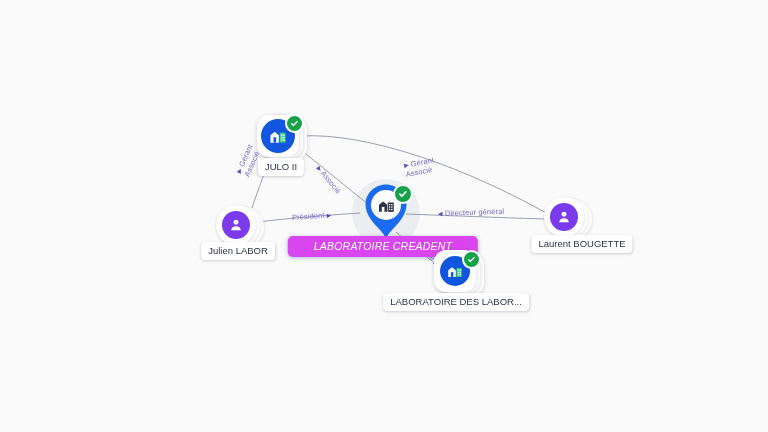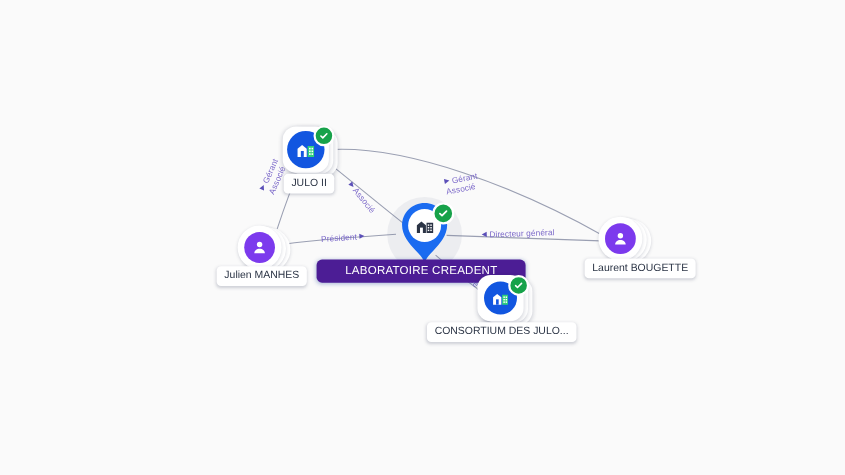--- a/index.html
+++ b/index.html
@@ -166,27 +166,28 @@
     background: #ffffff;
     color: #2b3445;
     font-size: 9.5px;
     line-height: 1;
     padding: 4px 7px;
     border-radius: 4px;
     box-shadow: 0 1px 3px rgba(40,50,80,0.22);
     white-space: nowrap;
   }
   .node-label.focus {
-    background: #4c1d95;
+    background: #d946ef;
     color: #ffffff;
     font-size: 10.5px;
     padding: 5px 26px;
     border-radius: 5px;
     box-shadow: 0 1px 4px rgba(20,60,150,0.35);
     letter-spacing: 0.2px;
+    font-style: italic;
   }
 
   
   .edge-label {
     position: absolute;
     color: #7b68c9;
     font-size: 7.5px;
     line-height: 1.05;
     white-space: nowrap;
     transform-origin: 0 50%;
@@ -287,21 +288,21 @@
       <div class="card c3"></div>
       <div class="card c2"></div>
       <div class="card c1"></div>
       <div class="person-avatar">
         <svg width="16" height="16" viewBox="0 0 24 24">
           <circle cx="12" cy="8" r="3.7" fill="#ffffff"></circle>
           <path d="M4.8 20c0-3.9 3.2-6.3 7.2-6.3s7.2 2.4 7.2 6.3z" fill="#ffffff"></path>
         </svg>
       </div>
     </div>
-    <div class="node-label" style="left:0px; top:15px;">Julien MANHES</div>
+    <div class="node-label" style="left:0px; top:15px;">Julien LABOR</div>
   </div>
 
   <div class="node" style="left:386px; top:213px;">
     <div class="pin-halo"></div>
     <div class="pin-wrap">
       <svg class="pin-shape" viewBox="0 0 46 58">
         <path d="M23 1.5C11.6 1.5 2.5 10.5 2.5 21.6c0 9.1 6.4 16.9 12.4 23.1 3.2 3.3 6.2 6.6 7.3 9.5.3.8 1.3.8 1.6 0 1.1-2.9 4.1-6.2 7.3-9.5 6-6.2 12.4-14 12.4-23.1C43.5 10.5 34.4 1.5 23 1.5z" fill="#1a6bf0"></path>
       </svg>
       <div class="pin-inner">
         <svg width="19" height="19" viewBox="0 0 24 24">
@@ -357,16 +358,16 @@
           <rect x="18.2" y="16" width="1.8" height="1.8" fill="#ffffff"></rect>
           <rect x="6.6" y="13.5" width="3.2" height="6.5" fill="#1256e0"></rect>
         </svg>
       </div>
       <div class="verified-badge" style="left:28px; top:0px;">
         <svg width="9" height="9" viewBox="0 0 12 12">
           <path d="M2.3 6.2l2.3 2.3 4.9-5" stroke="#ffffff" stroke-width="1.9" fill="none" stroke-linecap="round" stroke-linejoin="round"></path>
         </svg>
       </div>
     </div>
-    <div class="node-label" style="left:-2px; top:19px;">CONSORTIUM DES JULO...</div>
+    <div class="node-label" style="left:-2px; top:19px;">LABORATOIRE DES LABOR...</div>
   </div>
 
 </div>
 
 </body></html>

